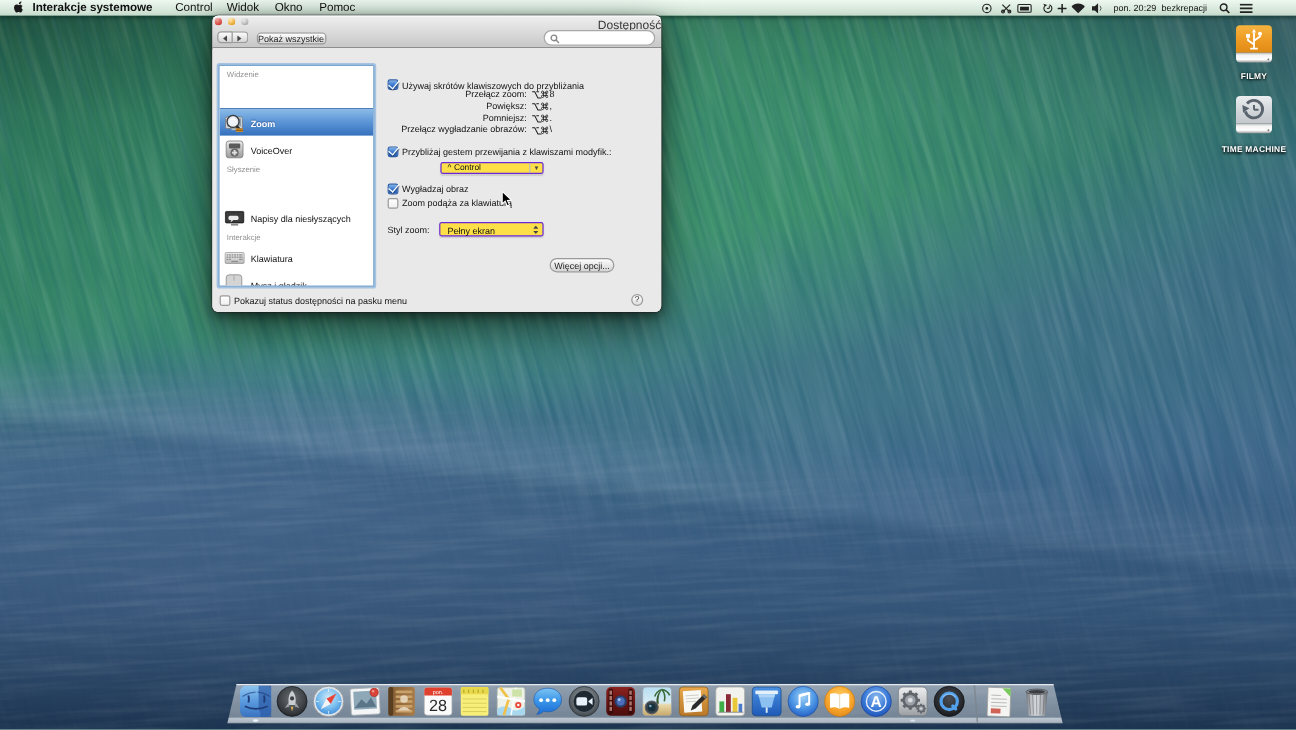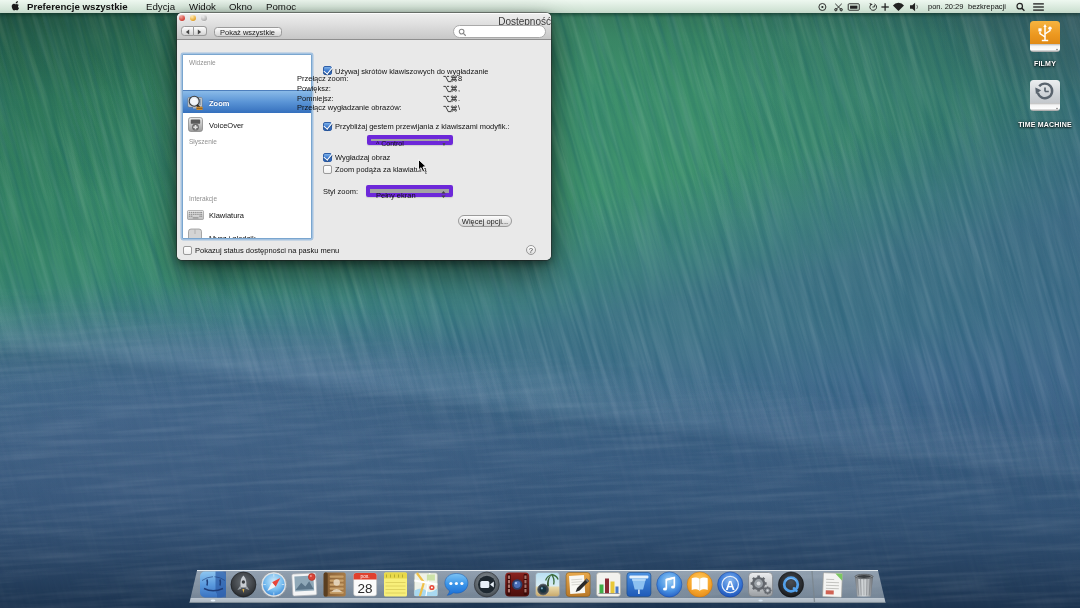--- a/index.html
+++ b/index.html
@@ -21,22 +21,22 @@
 .shead{position:absolute;left:6px;font-size:6.5px;color:#909090}
 .srow{position:absolute;left:0;width:100%;height:23px}
 .srow .lbl{position:absolute;left:26px;top:8px;font-size:7.5px;color:#111}
 .sico{position:absolute;left:4px;top:3px;width:17px;height:17px}
 #zoomrow{background:linear-gradient(#8abbe8,#5a94d6 50%,#3570bd);border-top:1px solid #4d7fbd}
 #zoomrow .lbl{color:#fff;font-weight:bold;text-shadow:0 -1px 1px rgba(0,0,60,.4)}
 .ck{position:absolute;width:9px;height:9px;border:1px solid #9b9b9b;border-radius:2px;background:linear-gradient(#fff,#f0f0f0)}
 .ckc{background:linear-gradient(#7fb3ea,#3a77cd 55%,#2f67bd);border-color:#2f5fa8}
 .ckc:after{content:"";position:absolute;left:1.5px;top:-2.5px;width:3.5px;height:7.5px;border:solid #fff;border-width:0 1.6px 1.6px 0;transform:rotate(40deg);box-shadow:1px 1px 1px rgba(0,0,0,.3)}
 .t{position:absolute;font-size:7.5px;color:#111;white-space:nowrap}
-.tr{text-align:left}
-.pop{position:absolute;background:#a3a3a3;border:4px solid #6d28d9;border-radius:2px;box-shadow:0 1px 1px rgba(0,0,0,.12)}
+.tr{text-align:right}
+.pop{position:absolute;background:#fde047;border:1px solid #6d28d9;border-radius:2px;box-shadow:0 1px 1px rgba(0,0,0,.12)}
 .kg{position:absolute}
 
 .dico{position:absolute;width:70px;text-align:center}
 .dlbl{margin-top:0px;font-size:7px;font-weight:bold;color:#fff;text-shadow:0 1px 2px rgba(0,0,0,.9),0 0 3px rgba(0,0,0,.7);letter-spacing:0.2px}
 </style></head>
 <body>
 <div id="stage">
 <svg id="wall" width="1080" height="608" viewBox="0 0 1080 608">
   <defs>
     <linearGradient id="gBase" x1="0" y1="0" x2="0" y2="1">
@@ -144,22 +144,22 @@
   </g>
   <g opacity="0.12" mask="url(#mFlat)">
     <rect x="-60" y="300" width="1200" height="370" filter="url(#fsH)" transform="rotate(-3 540 480)"></rect>
   </g>
 </svg>
 
 <div id="mb">
   <svg style="position:absolute;left:11px;top:1px" width="9" height="11" viewBox="0 0 9 11">
         <path d="M6.4 1.7c-.4.5-1.1.9-1.7.8-.1-.6.2-1.3.6-1.7C5.7.3 6.4 0 6.9 0c.1.6-.2 1.2-.5 1.7zM6.9 2.7c-1 0-1.6.6-2.1.6-.5 0-1.2-.6-2-.6C1.8 2.7.7 3.6.7 5.3c0 1.1.4 2.2.9 3 .4.6.8 1.2 1.4 1.2.5 0 .8-.4 1.5-.4s.9.4 1.5.4 1-.6 1.4-1.2c.3-.5.5-1 .6-1.3-1.2-.5-1.4-2.3-.2-3-.4-.5-1-.8-1.5-.8-.1 0-.3-.1-.4-.1z" fill="#1a1a1a"></path>
       </svg>
-  <span class="mi b" style="left:27px">Preferencje wszystkie</span>
-  <span class="mi" style="left:146px">Edycja</span>
+  <span class="mi b" style="left:27px">Interakcje systemowe</span>
+  <span class="mi" style="left:146px">Control</span>
   <span class="mi" style="left:189px">Widok</span>
   <span class="mi" style="left:229px">Okno</span>
   <span class="mi" style="left:266px">Pomoc</span>
   <svg style="position:absolute;left:815px;top:1px" width="107" height="12" viewBox="0 0 116 13">
     <g stroke="#222" fill="none" stroke-width="1">
       <circle cx="8" cy="6.5" r="3.8"></circle>
           <circle cx="8" cy="6.5" r="1.2" fill="#222" stroke="none"></circle>
       <g>
             <line x1="22" y1="3" x2="29" y2="10"></line>
             <line x1="29" y1="3" x2="22" y2="10"></line>
@@ -205,21 +205,21 @@
   <div class="tl" style="top:2.2px;left:2px;background:radial-gradient(circle at 35% 30%,#f0a29a,#d4443a 65%,#a8352d)"></div>
   <div class="tl" style="top:2.2px;left:13.2px;background:radial-gradient(circle at 35% 30%,#ffeab0,#e8a830 65%,#c08a20)"></div>
   <div class="tl" style="top:2.2px;left:24.4px;background:radial-gradient(circle at 35% 30%,#ececec,#b4b4b4 65%,#8a8a8a)"></div>
   <div id="wtitle">Dostępność</div>
   <div class="tbtn" style="left:3.5px;width:13px;top:13px;border-radius:3.5px 0 0 3.5px"><svg width="5" height="6" viewBox="0 0 6 7" style="margin-top:1.5px">
           <path d="M5 0.5 L1 3.5 L5 6.5 Z" fill="#444"></path>
         </svg></div>
   <div class="tbtn" style="left:16.5px;width:13px;top:13px;border-left:none;border-radius:0 3.5px 3.5px 0"><svg width="5" height="6" viewBox="0 0 6 7" style="margin-top:1.5px">
           <path d="M1 0.5 L5 3.5 L1 6.5 Z" fill="#444"></path>
         </svg></div>
-  <div class="tbtn" style="left:36.5px;width:68px;top:13.5px;line-height:9px">Pokaż wszystkie</div>
+  <div class="tbtn" style="left:36.5px;width:58px;top:13.5px;line-height:9px">Pokaż wszystkie</div>
   <div id="search">
         <svg width="9" height="9" style="display:block;margin:2px 0 0 4px" viewBox="0 0 10 10">
           <circle cx="4" cy="4" r="2.6" fill="none" stroke="#888" stroke-width="1.2"></circle>
           <line x1="6" y1="6" x2="8.6" y2="8.6" stroke="#888" stroke-width="1.3"></line>
         </svg>
       </div>
   <div id="content"></div>
   <div id="side">
     <span class="shead" style="top:4px">Widzenie</span>
     <div class="srow" style="top:57.5px">
@@ -246,20 +246,30 @@
             <circle cx="7.2" cy="7.2" r="5" fill="#dde5ee" stroke="#3a3a3a" stroke-width="1.1"></circle>
             <circle cx="7.2" cy="7.2" r="3.5" fill="#f0f4f8"></circle>
             <path d="M5.5 6.2 A2.4 2.4 0 0 1 8.8 5.6" stroke="#fff" stroke-width="0.9" fill="none"></path>
             <rect x="10.6" y="10.2" width="5" height="2.2" rx="0.9" transform="rotate(43 10.6 10.2)" fill="#2a2a2a"></rect>
             <rect x="9.5" y="12.8" width="6" height="3.2" rx="0.5" fill="#c8882e"></rect>
             <rect x="9.5" y="14.2" width="6" height="0.8" fill="#8a5a18"></rect>
           </svg>
           <span class="lbl">Zoom</span>
         </div>
     <span class="shead" style="top:83px">Słyszenie</span>
+    <div class="srow" style="top:115px">
+          <svg class="sico" viewBox="0 0 17 17">
+            <rect x="0.8" y="3.2" width="15.4" height="9.6" rx="1" fill="#303030" stroke="#181818" stroke-width="0.6"></rect>
+            <rect x="1.8" y="4.2" width="13.4" height="7.6" fill="#3e3e3e"></rect>
+            <rect x="3.4" y="6.8" width="8.4" height="3.6" rx="1.4" fill="#ececec"></rect>
+            <path d="M5.8 10.2 L5 12.4 L7.8 10.2 Z" fill="#ececec"></path>
+            <rect x="5.5" y="13.4" width="6" height="1.6" fill="#8a8a8a"></rect>
+          </svg>
+          <span class="lbl">Napisy dla niesłyszących</span>
+        </div>
     <span class="shead" style="top:140px">Interakcje</span>
     <div class="srow" style="top:148px">
           <svg class="sico" viewBox="0 0 17 17">
             <defs>
               <linearGradient id="kbg" x1="0" y1="0" x2="0" y2="1">
                 <stop offset="0" stop-color="#f4f4f4"></stop>
                 <stop offset="1" stop-color="#bcbcbc"></stop>
               </linearGradient>
             </defs>
             <rect x="0.5" y="4.5" width="16" height="9" rx="1" fill="url(#kbg)" stroke="#888" stroke-width="0.6"></rect>
@@ -289,21 +299,21 @@
         </div>
     <div class="srow" style="top:169px">
           <svg class="sico" style="top:4px" viewBox="0 0 17 17">
             <rect x="1.5" y="1" width="13" height="16" rx="2.5" fill="#d4d4d4" stroke="#8a8a8a" stroke-width="0.7"></rect>
             <line x1="8" y1="1.5" x2="8" y2="6" stroke="#999" stroke-width="0.6"></line>
           </svg>
           <span class="lbl" style="top:10px">Mysz i gładzik</span>
         </div>
   </div>
   <div class="ck ckc" style="left:146px;top:53px"></div>
-      <span class="t" style="left:158px;top:53.5px">Używaj skrótów klawiszowych do wygładzanie</span>
+      <span class="t" style="left:158px;top:53.5px">Używaj skrótów klawiszowych do przybliżania</span>
   <span class="t tr" style="left:120px;top:60.5px;width:142px">Przełącz zoom:</span>
       <svg class="kg" style="left:266px;top:62px" width="14" height="8" viewBox="0 0 16 8">
         <path d="M0.5 1 H3 L6 7 H9.5 M4.5 1 H7" stroke="#222" stroke-width="1" fill="none"></path>
         <g transform="translate(9,0)">
           <path d="M2 2.2 H5 M2 4.8 H5 M2.2 2 V5 M4.8 2 V5" stroke="#222" stroke-width="0.9" fill="none"></path>
           <circle cx="1.5" cy="1.5" r="1.1" fill="none" stroke="#222" stroke-width="0.8"></circle>
           <circle cx="5.5" cy="1.5" r="1.1" fill="none" stroke="#222" stroke-width="0.8"></circle>
           <circle cx="1.5" cy="5.5" r="1.1" fill="none" stroke="#222" stroke-width="0.8"></circle>
           <circle cx="5.5" cy="5.5" r="1.1" fill="none" stroke="#222" stroke-width="0.8"></circle>
         </g>

